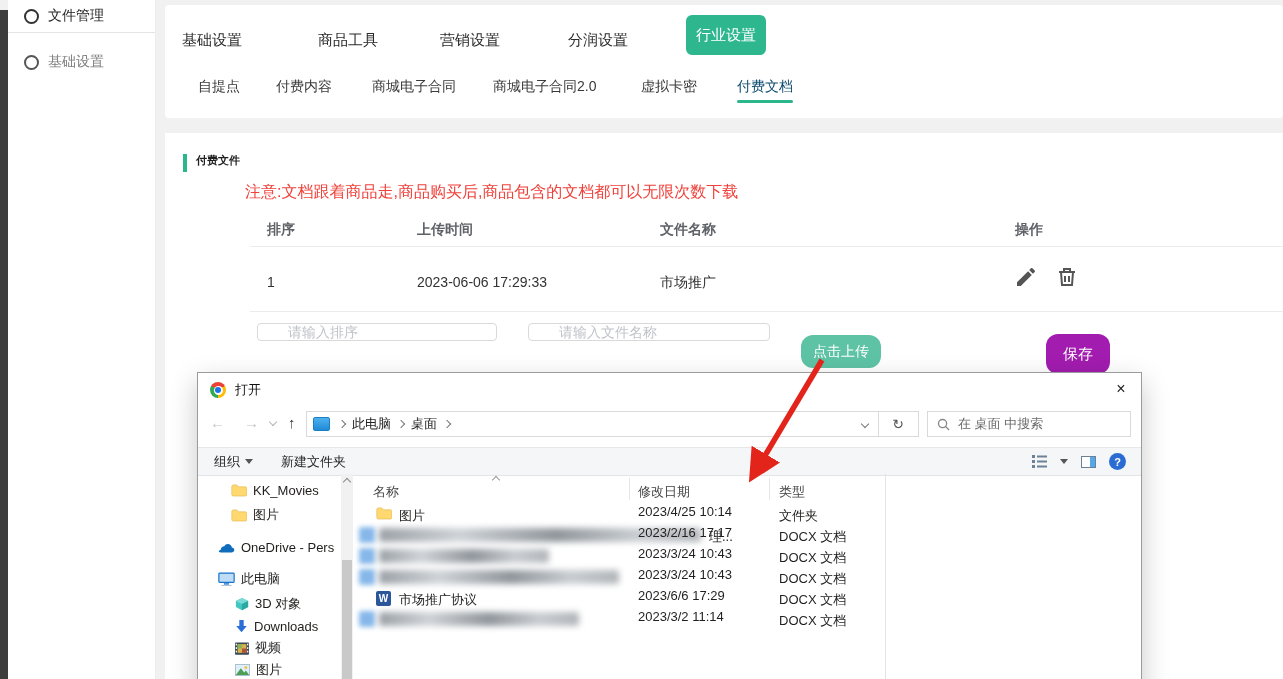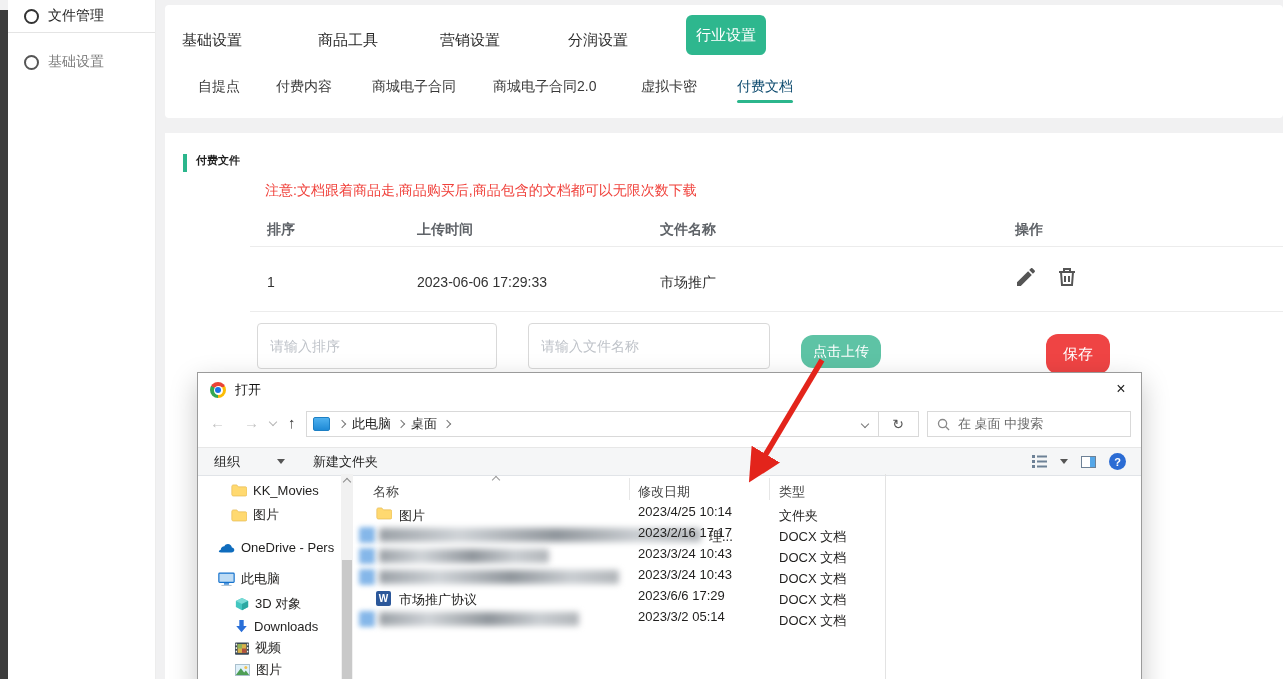--- a/index.html
+++ b/index.html
@@ -22,31 +22,31 @@
   .ptab-btn{position:absolute;top:10px;width:80px;height:40px;border-radius:6px;background:#2eb78e;color:#fff;
             font-size:15px;display:flex;align-items:center;justify-content:center;cursor:pointer;}
   .stab{position:absolute;top:73px;font-size:14px;color:#3a3a3a;cursor:pointer;}
   .stab.active{color:#0c4a6e;}
   .stab-underline{position:absolute;top:95px;height:3px;width:56px;background:#2bb68c;border-radius:2px;}
 
   
   .content{position:absolute;left:165px;top:133px;width:1118px;height:546px;background:#fff;}
   .sec-bar{position:absolute;left:18px;top:21px;width:4px;height:18px;background:#2bb68c;}
   .sec-title{position:absolute;left:31px;top:20px;font-size:11px;font-weight:bold;color:#1f1f1f;}
-  .notice{position:absolute;left:100px;top:49px;font-size:14px;color:#f0413b;}
+  .notice{position:absolute;left:80px;top:49px;font-size:16px;color:#f0413b;}
   .th{position:absolute;top:88px;font-size:14px;font-weight:bold;color:#5f6368;}
   .sep{position:absolute;left:85px;right:0;height:1px;background:#ececec;}
   .td{position:absolute;top:141px;font-size:14px;color:#333;}
   .row-icon{position:absolute;top:132px;width:24px;height:24px;cursor:pointer;}
-  .inp{position:absolute;top:190px;height:46px;border:1px solid #d9d9d9;border-radius:4px;font-size:14px;
-       padding:0 12px;color:#333;outline:none;font-family:inherit;box-sizing:border-box;}
+  .inp{position:absolute;top:190px;height:18px;border:1px solid #d9d9d9;border-radius:4px;font-size:14px;
+       padding:0 30px;color:#333;outline:none;font-family:inherit;box-sizing:border-box;}
   .inp::placeholder{color:#bfc3c9;}
   .btn{position:absolute;border:none;border-radius:12px;color:#fff;font-size:14px;cursor:pointer;font-family:inherit;margin-top:12px;}
   .btn.upload{left:636px;top:190px;width:80px;height:33px;background:#5ec3a5;}
-  .btn.save{left:881px;top:189px;width:64px;height:40px;background:#ef4444;font-size:15px;}
+  .btn.save{left:881px;top:189px;width:64px;height:40px;background:#a21caf;font-size:15px;}
 
   
   .dialog{position:absolute;left:197px;top:372px;width:945px;height:330px;background:#fff;
           border:1px solid #9b9b9b;box-shadow:0 10px 26px rgba(0,0,0,.22);box-sizing:border-box;}
   .dlg-title{position:absolute;left:0;top:0;right:0;height:33px;}
   .chrome{position:absolute;left:12px;top:9px;width:16px;height:16px;border-radius:50%;
           background:conic-gradient(from -60deg,#ea4335 0 120deg,#fbbc05 0 240deg,#34a853 0 360deg);}
   .chrome::before{content:'';position:absolute;inset:3.5px;background:#fff;border-radius:50%;}
   .chrome::after{content:'';position:absolute;inset:5px;background:#1a73e8;border-radius:50%;}
   .dlg-title-text{position:absolute;left:37px;top:8px;font-size:13px;color:#111;}
@@ -62,21 +62,21 @@
   .chev{width:5px;height:5px;border-right:1.4px solid #777;border-bottom:1.4px solid #777;display:inline-block;flex:0 0 auto;}
   .chev.right{transform:rotate(-45deg);margin:0 3px;}
   .chev.down{transform:rotate(45deg);margin-left:auto;margin-right:10px;}
   .chev.up{transform:rotate(-135deg);}
   .refresh-box{position:absolute;left:680px;top:5px;width:41px;height:26px;border:1px solid #d9d9d9;border-left:none;
                box-sizing:border-box;display:flex;align-items:center;justify-content:center;font-size:14px;color:#555;cursor:pointer;}
   .searchbox{position:absolute;left:729px;top:5px;width:204px;height:26px;border:1px solid #d9d9d9;box-sizing:border-box;
              display:flex;align-items:center;padding-left:9px;font-size:13px;color:#6a6a6a;cursor:text;}
   .toolbar{position:absolute;left:0;top:74px;right:0;height:27px;background:#f5f6f7;
            border-top:1px solid #e7e7e7;border-bottom:1px solid #e1e4e8;display:flex;align-items:center;font-size:13px;color:#1f1f1f;}
-  .tb-item{display:flex;align-items:center;cursor:pointer;gap:32px;}
+  .tb-item{display:flex;align-items:center;cursor:pointer;}
   .caret-dn{width:0;height:0;border-left:4px solid transparent;border-right:4px solid transparent;border-top:5px solid #555;
             display:inline-block;margin-left:5px;}
   .tb-right{position:absolute;right:15px;top:0;height:27px;display:flex;align-items:center;gap:13px;}
   .pane-icon{width:15px;height:12px;border:1px solid #6d8196;box-sizing:border-box;position:relative;background:#fff;cursor:pointer;}
   .pane-icon::after{content:'';position:absolute;right:0;top:0;bottom:0;width:5px;background:#55a7e8;}
   .help-icon{width:17px;height:17px;border-radius:50%;background:#2b6cd4;color:#fff;font-size:11px;font-weight:bold;
              display:flex;align-items:center;justify-content:center;cursor:pointer;}
   .dlg-body{position:absolute;left:0;top:101px;right:0;bottom:0;}
   
   .tree{position:absolute;left:0;top:0;width:143px;bottom:0;overflow:hidden;padding-top:5px;box-sizing:border-box;}
@@ -373,21 +373,21 @@
               <span class="word-badge">W</span>
             </span>
           <span class="fname">市场推广协议</span>
           <span class="fdate">2023/6/6 17:29</span>
           <span class="ftype">DOCX 文档</span>
         </div>
 
         <div class="frow">
           <span class="blur-icon"></span>
           <span class="blur-name" style="width:200px"></span>
-          <span class="fdate">2023/3/2 05:14</span>
+          <span class="fdate">2023/3/2 11:14</span>
           <span class="ftype">DOCX 文档</span>
         </div>
       </div>
 
       <div class="preview">
         
       </div>
     </div>
   </div>
 

